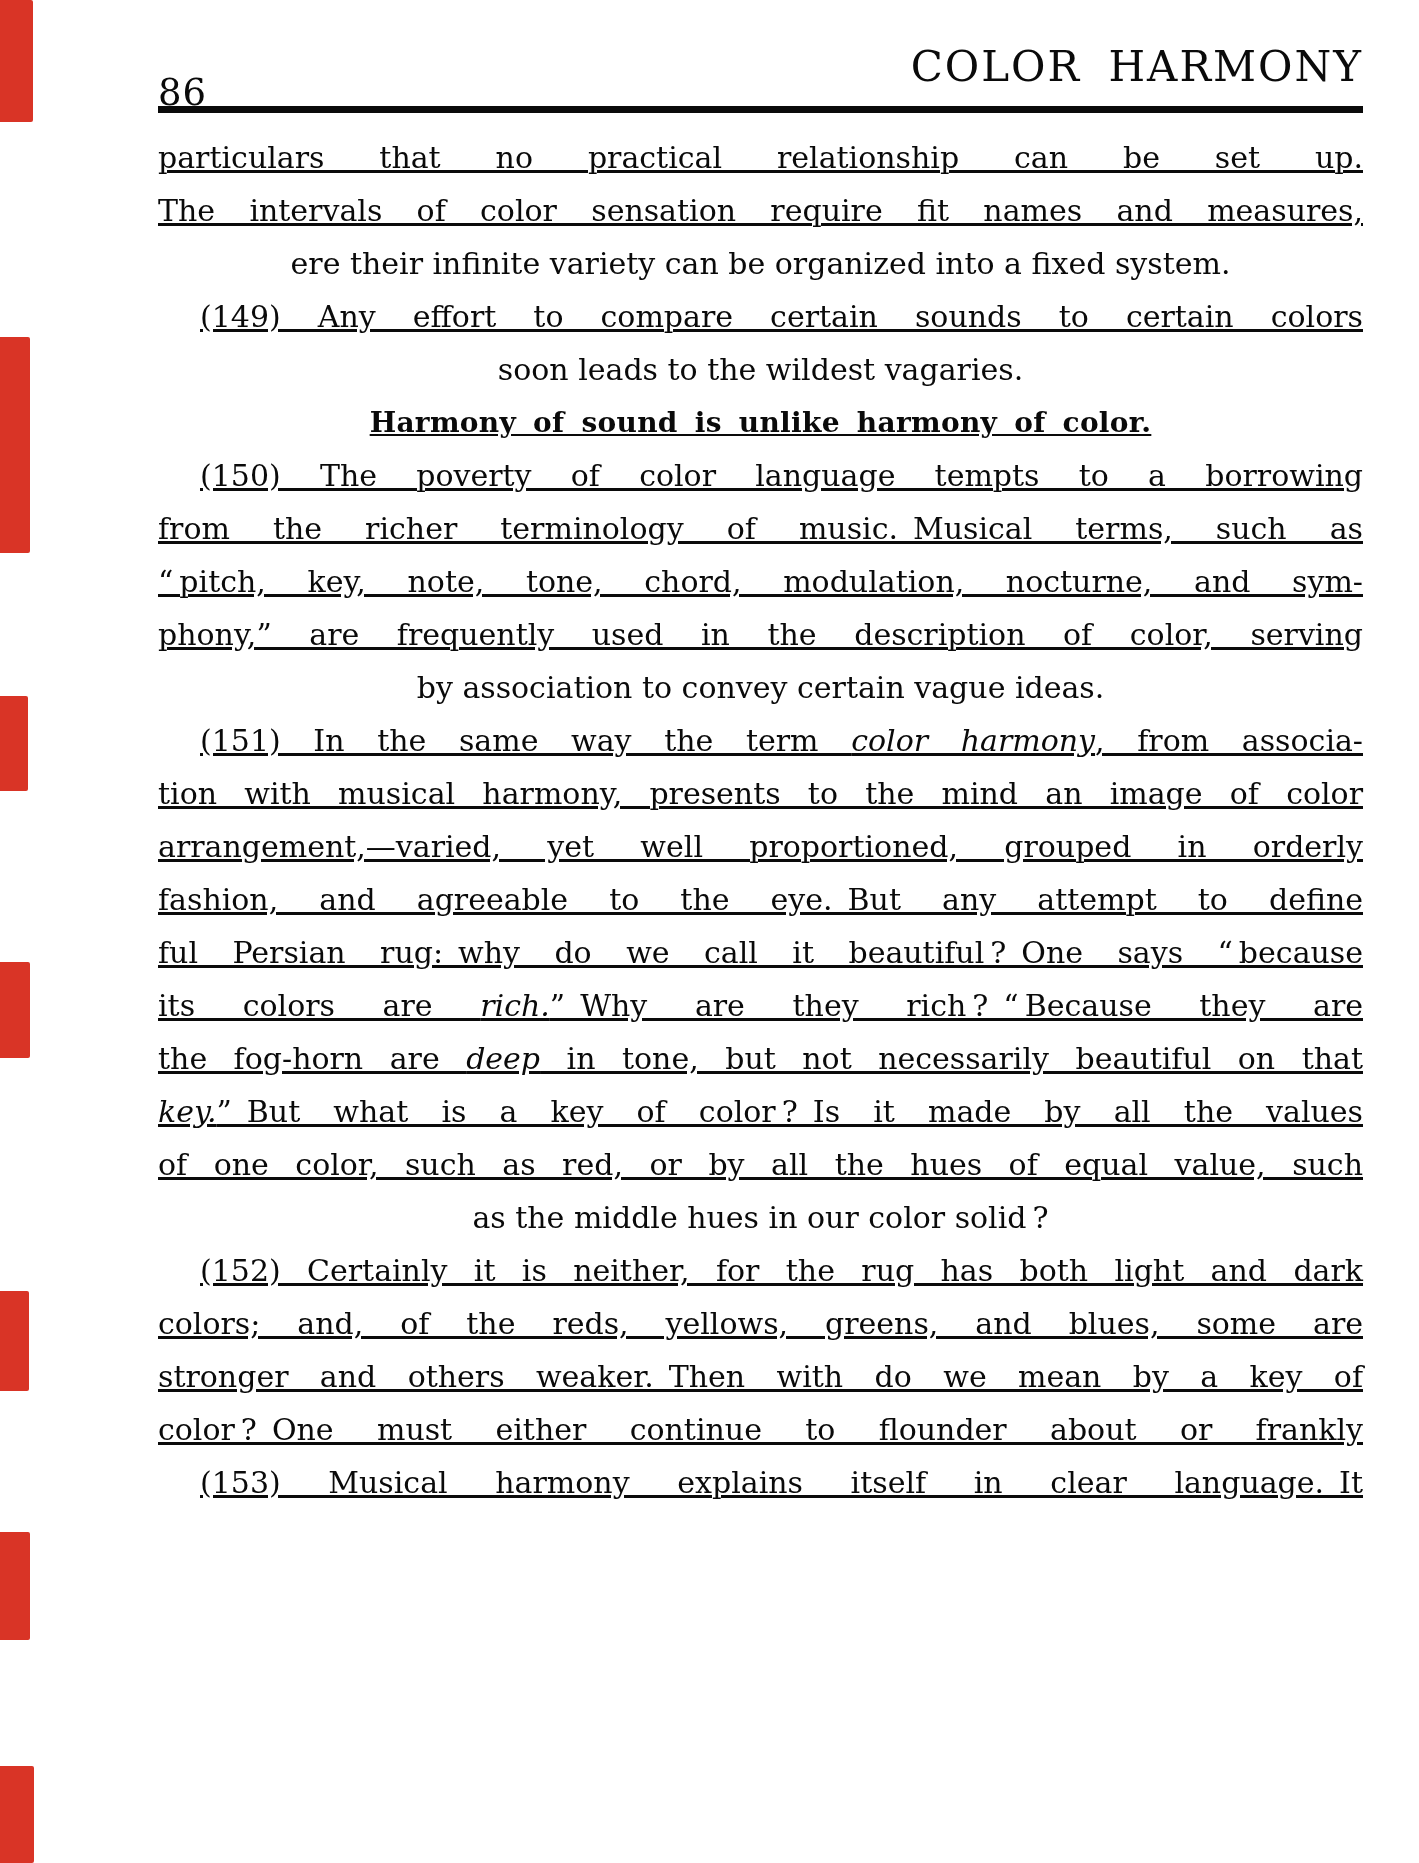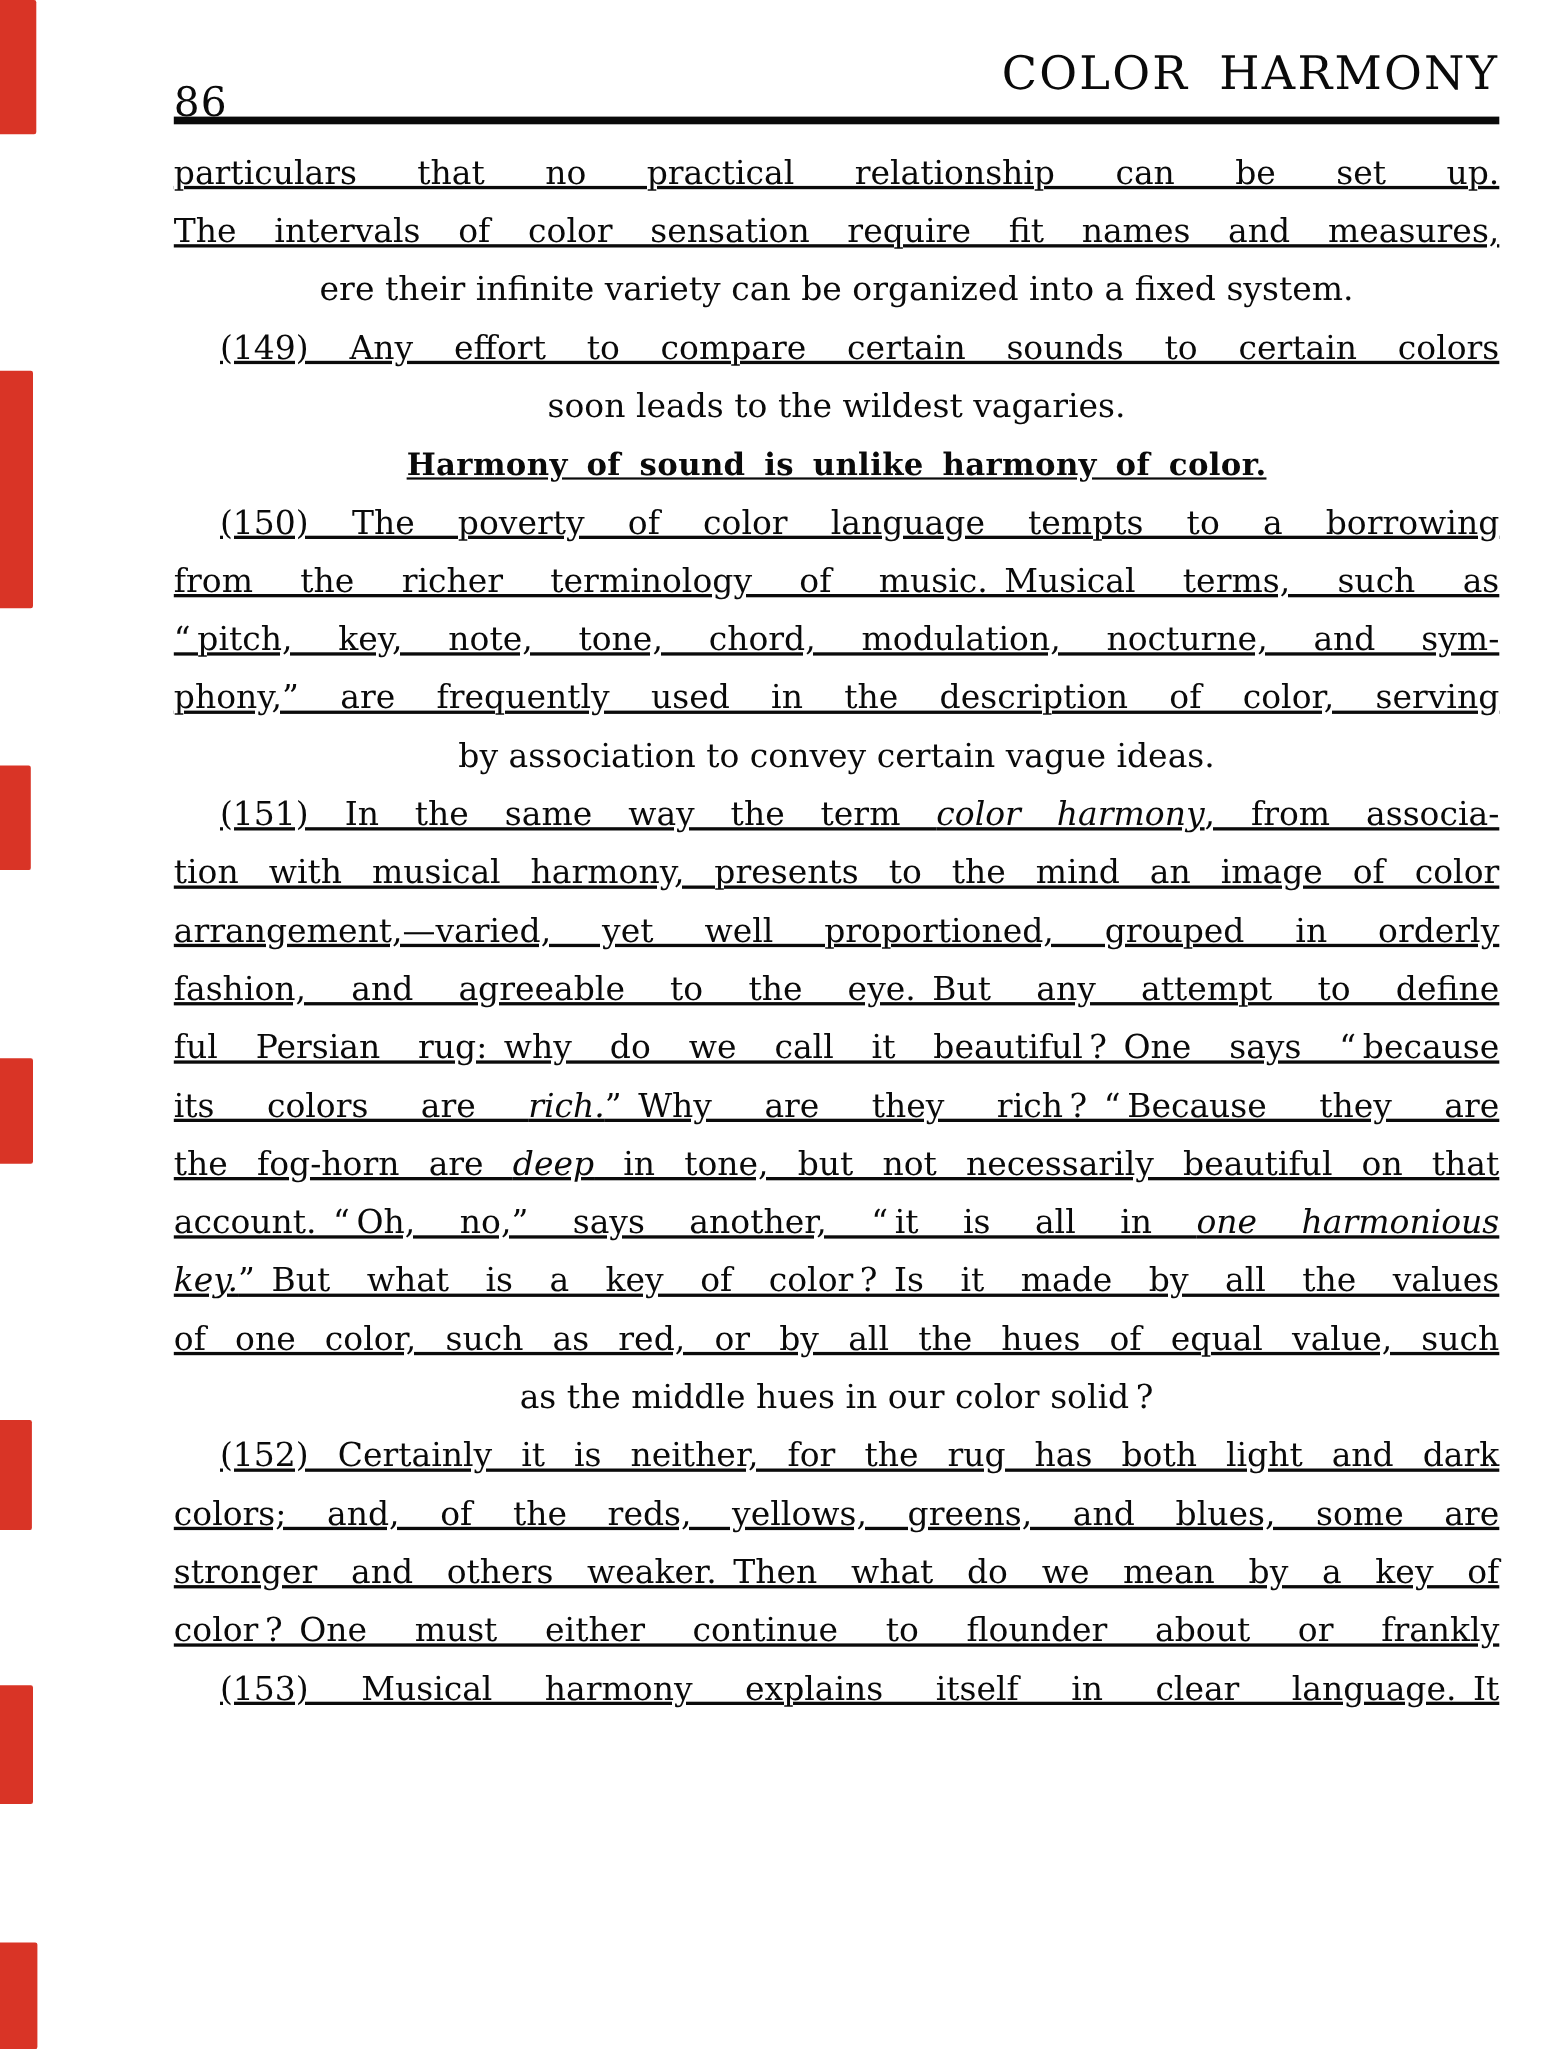--- a/index.html
+++ b/index.html
@@ -115,23 +115,22 @@
       <p class="line just"><span>“ pitch, key, note, tone, chord, modulation, nocturne, and sym-</span></p>
       <p class="line just"><span>phony,” are frequently used in the description of color, serving</span></p>
       <p class="line"><span>by association to convey certain vague ideas.</span></p>
       <p class="line just ind"><span>(151) In the same way the term </span><span class="it">color harmony</span><span>, from associa-</span></p>
       <p class="line just"><span>tion with musical harmony, presents to the mind an image of color</span></p>
       <p class="line just"><span>arrangement,—varied, yet well proportioned, grouped in orderly</span></p>
       <p class="line just"><span>fashion, and agreeable to the eye. But any attempt to define</span></p>
       <p class="line just"><span>ful Persian rug: why do we call it beautiful ? One says “ because</span></p>
       <p class="line just"><span>its colors are </span><span class="it">rich.</span><span>” Why are they rich ? “ Because they are</span></p>
       <p class="line just"><span>the fog-horn are </span><span class="it">deep</span><span> in tone, but not necessarily beautiful on that</span></p>
-      <p class="line just"><span>account. “ Oh, no,” says another, “ it is all in </span><span class="it">one harmonious</span></p>
       <p class="line just"><span class="it">key.</span><span>” But what is a key of color ? Is it made by all the values</span></p>
       <p class="line just"><span>of one color, such as red, or by all the hues of equal value, such</span></p>
       <p class="line"><span>as the middle hues in our color solid ?</span></p>
       <p class="line just ind"><span>(152) Certainly it is neither, for the rug has both light and dark</span></p>
       <p class="line just"><span>colors; and, of the reds, yellows, greens, and blues, some are</span></p>
-      <p class="line just"><span>stronger and others weaker. Then what do we mean by a key of</span></p>
+      <p class="line just"><span>stronger and others weaker. Then with do we mean by a key of</span></p>
       <p class="line just"><span>color ? One must either continue to flounder about or frankly</span></p>
       <p class="line just ind"><span>(153) Musical harmony explains itself in clear language. It</span></p>
     </div>
 </div>
 
 </body></html>

